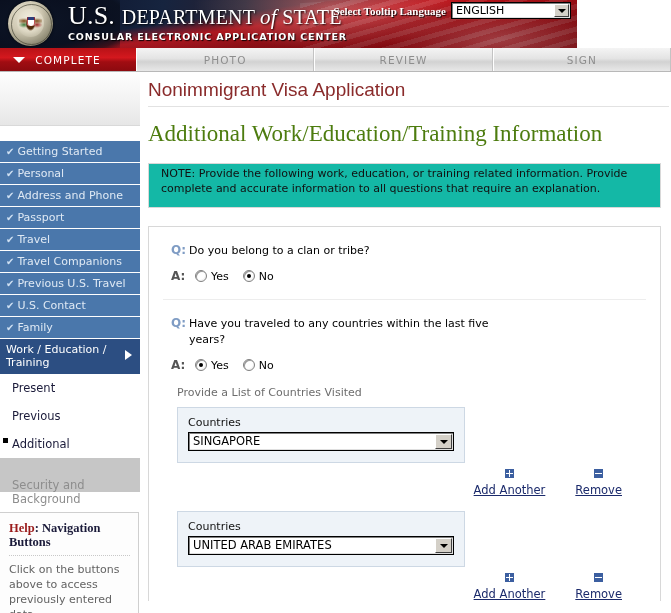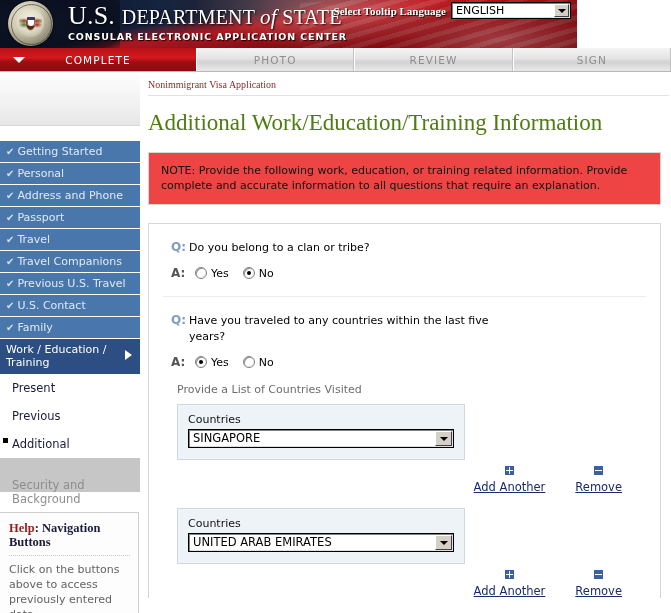--- a/index.html
+++ b/index.html
@@ -144,21 +144,21 @@
     border-bottom: 1px solid #b8b8b8;
     box-sizing: border-box;
   }
   .tab {
     height: 23px; box-sizing: border-box;
     display: flex; align-items: center; justify-content: center;
     font-size: 10.5px; letter-spacing: 1.1px;
     font-family: "DejaVu Sans", "Liberation Sans", sans-serif;
   }
   .tab.active {
-    width: 196px;
+    width: 136px;
     color: #fff;
     background: linear-gradient(180deg, #b81217 0%, #d4181e 42%, #a10d12 60%, #8c0a0f 100%);
     position: relative;
   }
   .tab.active .caret {
     position: absolute; left: 13px; top: 9px;
     width: 0; height: 0;
     border-left: 6px solid transparent; border-right: 6px solid transparent;
     border-top: 6px solid #ffffff;
   }
@@ -267,37 +267,37 @@
   }
 
   
   #main {
     flex: 1;
     position: relative;
     padding: 0 0 0 8px;
     box-sizing: border-box;
   }
   #breadcrumb {
-    font-family: Liberation Serif, serif;
-    font-size: 10px;
+    font-family: Liberation Sans, sans-serif;
+    font-size: 19px;
     color: #8a2b2b;
     padding: 7px 0 5px 0;
   }
   #bcrule { border-bottom: 1px solid #e2e2e2; margin-right: 2px; }
   #page-title {
     font-family: "Liberation Serif", "DejaVu Serif", serif;
     font-size: 23px;
     color: #4d7c0f;
     padding: 14px 0 16px 0;
     line-height: 26px;
   }
   #note-box {
     border: 1px solid #d8d8d8;
-    background: #ef4444;
-    padding: 10px 12px 11px 12px;
+    background: #14b8a6;
+    padding: 2px 12px 11px 12px;
     margin-right: 10px;
     font-size: 11px;
     line-height: 15px;
     color: #111;
   }
   #qa-panel {
     margin-top: 18px;
     margin-right: 10px;
     border: 1px solid #d8d8d8;
     border-bottom: none;

